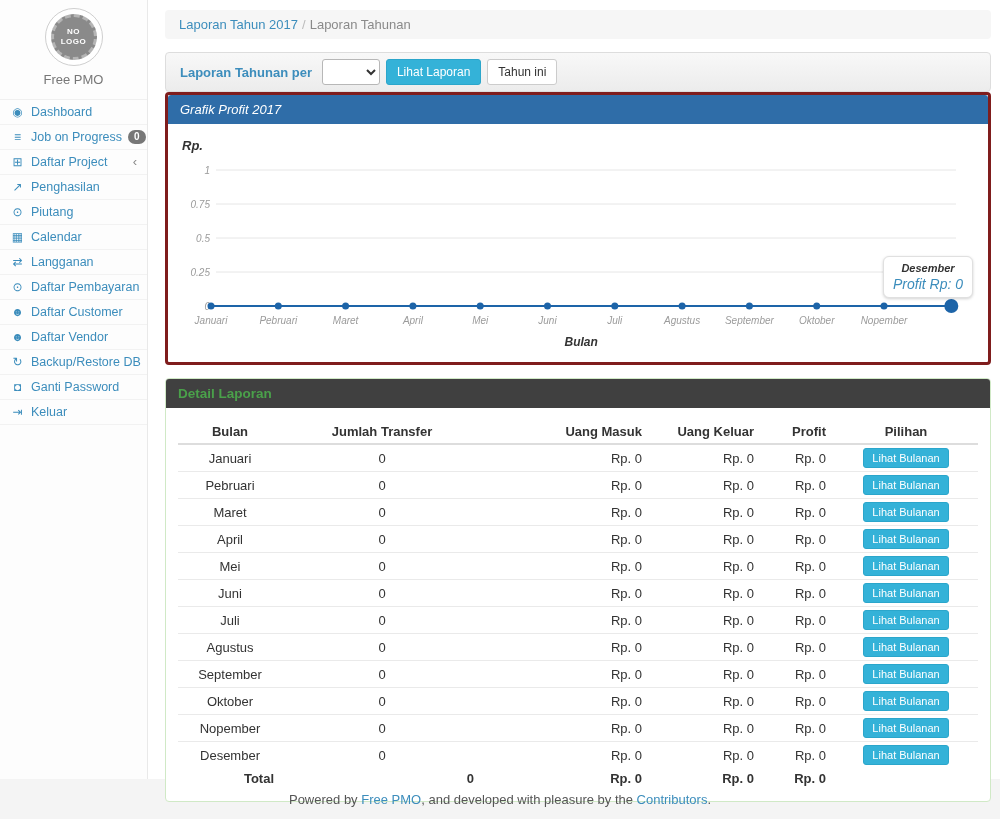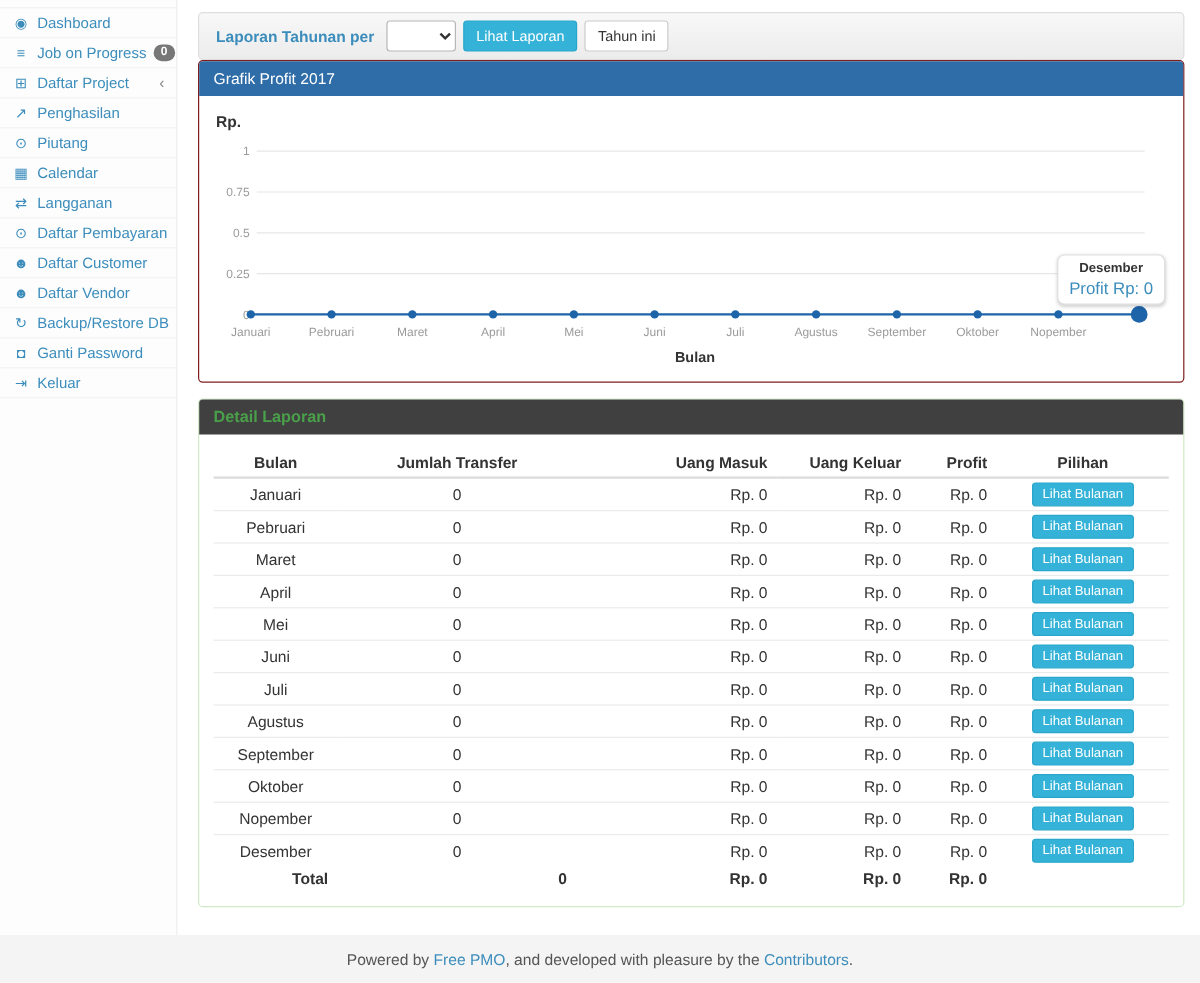--- a/index.html
+++ b/index.html
@@ -58,21 +58,21 @@
   select.year-select {
     height:26px; width:58px; border:1px solid #b7b7b7; border-radius:3px;
     background:#fff; color:#333; font-size:13px; font-family:inherit; padding:12px 2px;
   }
   .btn { border-radius:3px; font-size:12px; padding:5px 10px; cursor:pointer; font-family:inherit; line-height:14px; }
   .btn-info { background:#34b2d8; border:1px solid #2ba6cb; color:#fff; }
   .btn-default { background:#fff; border:1px solid #ccc; color:#333; }
 
   
   .panel { border-radius:4px; margin-bottom:13px; background:#fff; }
-  .panel-primary { border:1px solid #7f1d1d; }
+  .panel-primary { border:3px solid #7f1d1d;font-style:italic; }
   .panel-primary > .panel-heading {
     background:#2f6da8; color:#fff; padding:7px 12px; font-size:13px;
     border-radius:3px 3px 0 0;
   }
   .panel-success { border:1px solid #d0e9c6; }
   .panel-success > .panel-heading {
     background:#404040; color:#4aa04a; padding:7px 12px; font-size:13.5px;
     border-radius:3px 3px 0 0;
     font-weight:bold;
   }
@@ -104,20 +104,27 @@
     color:#555; font-size:13px;
   }
   .footer a { color:#3c8dbc; text-decoration:none; }
 </style>
 </head>
 <body>
 
 <div class="wrap">
 
   <div class="sidebar">
+    <div class="logo-block">
+      <div class="logo-circle">
+        <div class="logo-inner">NO
+LOGO</div>
+      </div>
+      <div class="brand-name">Free PMO</div>
+    </div>
     <div class="side-menu" id="side-menu">
         <div class="side-item">
           <span class="si-icon">◉</span>
           <span class="si-label">Dashboard</span>
         </div>
         <div class="side-item">
           <span class="si-icon">≡</span>
           <span class="si-label">Job on Progress</span>
           <span class="si-badge">0</span>
         </div>
@@ -164,20 +171,23 @@
         </div>
         <div class="side-item">
           <span class="si-icon">⇥</span>
           <span class="si-label">Keluar</span>
         </div>
       </div>
   </div>
 
   <div class="main">
 
+    <div class="breadcrumb">
+      <a href="#">Laporan Tahun 2017</a><span class="bc-sep">/</span><span>Laporan Tahunan</span>
+    </div>
 
     <div class="well">
       <span class="well-label">Laporan Tahunan per</span>
       <select class="year-select">
         <option>2017</option>
       </select>
       <button class="btn btn-info">Lihat Laporan</button>
       <button class="btn btn-default">Tahun ini</button>
     </div>
 

